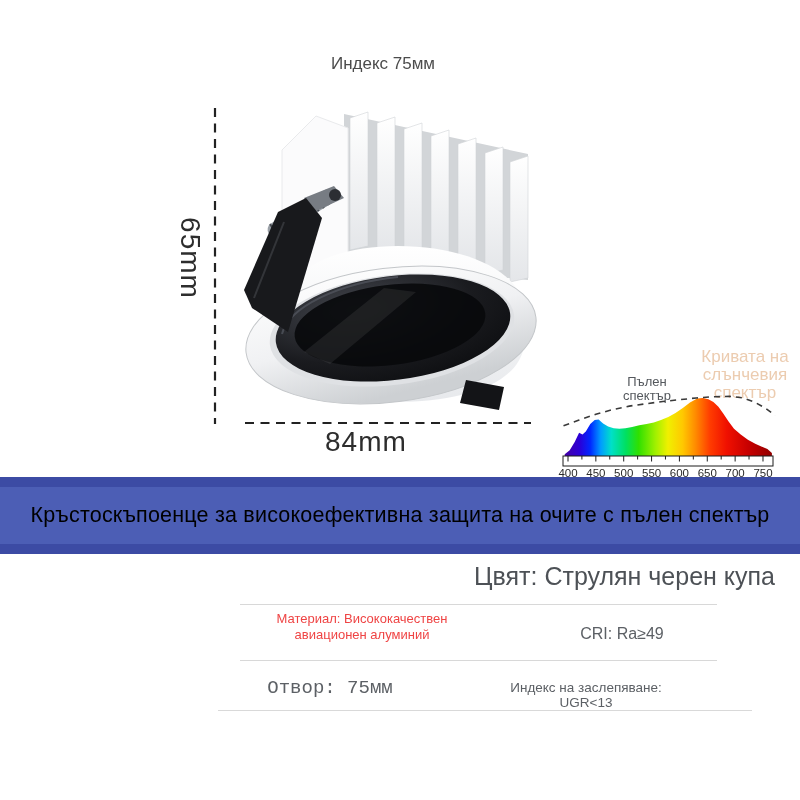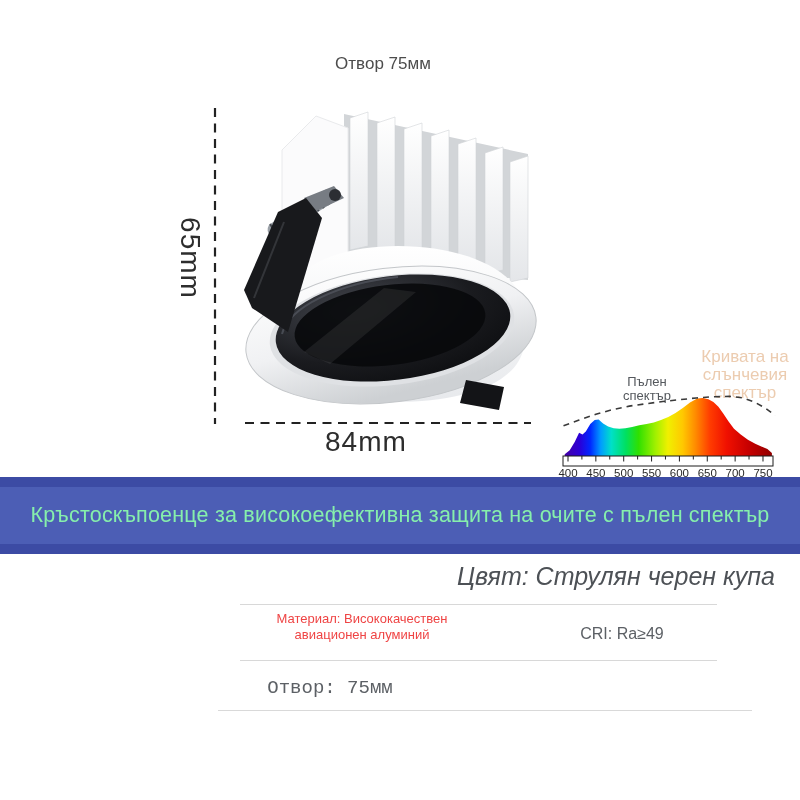--- a/index.html
+++ b/index.html
@@ -18,42 +18,42 @@
   #spectrum-label-right{left:696px;top:348px;width:98px;font-size:17px;line-height:1.06;color:#ecccb0;
                         text-align:center;white-space:pre-line;}
   #spectrum-svg{position:absolute;left:550px;top:358px;}
   #spectrum-svg text{font-size:11.5px;fill:#2b2b2b;text-anchor:middle;font-family:"Liberation Sans",sans-serif;}
   
   #banner{left:0;top:477px;width:800px;height:77px;}
   #banner .stripe{width:100%;height:10px;}
   #banner .main{width:100%;height:57px;display:flex;align-items:center;justify-content:center;}
   #banner-text{font-size:21.5px;letter-spacing:.2px;}
   
-  #color-heading{left:400px;top:562px;width:375px;font-size:25px;color:#4d5156;text-align:right;font-style:italic;}
+  #color-heading{left:400px;top:562px;width:375px;font-size:25px;color:#4d5156;text-align:right;}
   .spec-line{position:absolute;height:0;border-top:1px solid #d8d8d8;}
   #spec-line-1{left:240px;top:604px;width:477px;}
   #spec-line-2{left:240px;top:660px;width:477px;}
   #spec-line-3{left:218px;top:710px;width:534px;border-top-color:#d9d9d9;}
   #spec-material{left:242px;top:611px;width:240px;font-size:13px;line-height:1.22;color:#ef4444;
                  text-align:center;white-space:pre-line;}
   #spec-cri{left:540px;top:625px;width:164px;font-size:16px;color:#5c6065;text-align:center;}
   #spec-aperture{left:250px;top:677px;width:160px;font-size:19px;color:#5c6065;text-align:center;font-family:Liberation Mono, monospace;}
   #spec-glare{left:486px;top:680px;width:200px;font-size:13.5px;color:#5c6065;text-align:center;}
 </style>
 </head>
 <body>
 
 <div id="canvas">
 
   <svg class="abs" style="left:0;top:0;" width="800" height="800" viewBox="0 0 800 800">
     <line x1="215" y1="108" x2="215" y2="424" stroke="#222" stroke-width="2.2" stroke-dasharray="9 6.5"></line>
     <line x1="245" y1="423" x2="531" y2="423" stroke="#222" stroke-width="2.2" stroke-dasharray="9 6.5"></line>
   </svg>
 
-  <div class="t" id="dim-top-label">Отвор 75мм</div>
+  <div class="t" id="dim-top-label">Индекс 75мм</div>
   <div class="t" id="dim-height-label">65mm</div>
   <div class="t" id="dim-width-label">84mm</div>
 
   <svg class="abs" style="left:238px;top:94px;" width="304" height="332" viewBox="0 0 304 332">
     <defs>
       <linearGradient id="finGrad" x1="0" y1="0" x2="0" y2="1">
         <stop offset="0" stop-color="#ffffff"></stop>
           <stop offset="1" stop-color="#e4e6e9"></stop>
       </linearGradient>
       <linearGradient id="bodyGrad" x1="0" y1="0" x2="0" y2="1">
@@ -176,29 +176,30 @@
         <text x="129.4" y="119">600</text>
         <text x="157.3" y="119">650</text>
         <text x="185.1" y="119">700</text>
         <text x="213.0" y="119">750</text>
       </g>
   </svg>
 
   <div class="abs" id="banner">
     <div class="stripe" style="background: rgb(60, 75, 164);"></div>
     <div class="main" style="background: rgb(76, 94, 181);">
-      <span id="banner-text" style="color: #86efac;">Кръстоскъпоенце за високоефективна защита на очите с пълен спектър</span>
+      <span id="banner-text" style="color: #000000;">Кръстоскъпоенце за високоефективна защита на очите с пълен спектър</span>
     </div>
     <div class="stripe" style="background: rgb(60, 75, 164);"></div>
   </div>
 
   <div class="t" id="color-heading">Цвят: Струлян черен купа</div>
 
   <div class="spec-line" id="spec-line-1"></div>
   <div class="spec-line" id="spec-line-2"></div>
   <div class="spec-line" id="spec-line-3"></div>
 
   <div class="t" id="spec-material">Материал: Висококачествен
 авиационен алуминий</div>
   <div class="t" id="spec-cri">CRI: Ra≥49</div>
   <div class="t" id="spec-aperture">Отвор: 75мм</div>
+  <div class="t" id="spec-glare">Индекс на заслепяване: UGR&lt;13</div>
 
 </div>
 
 </body></html>

